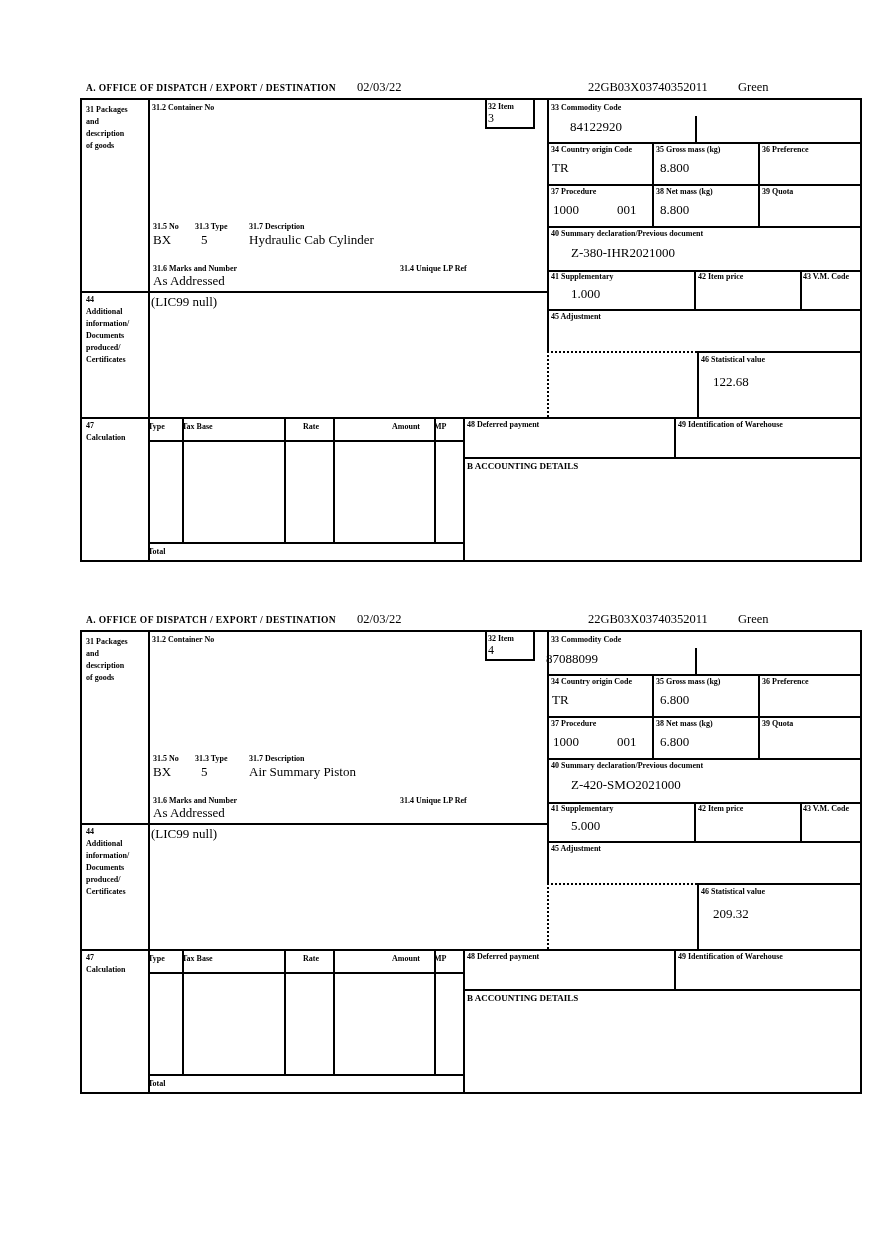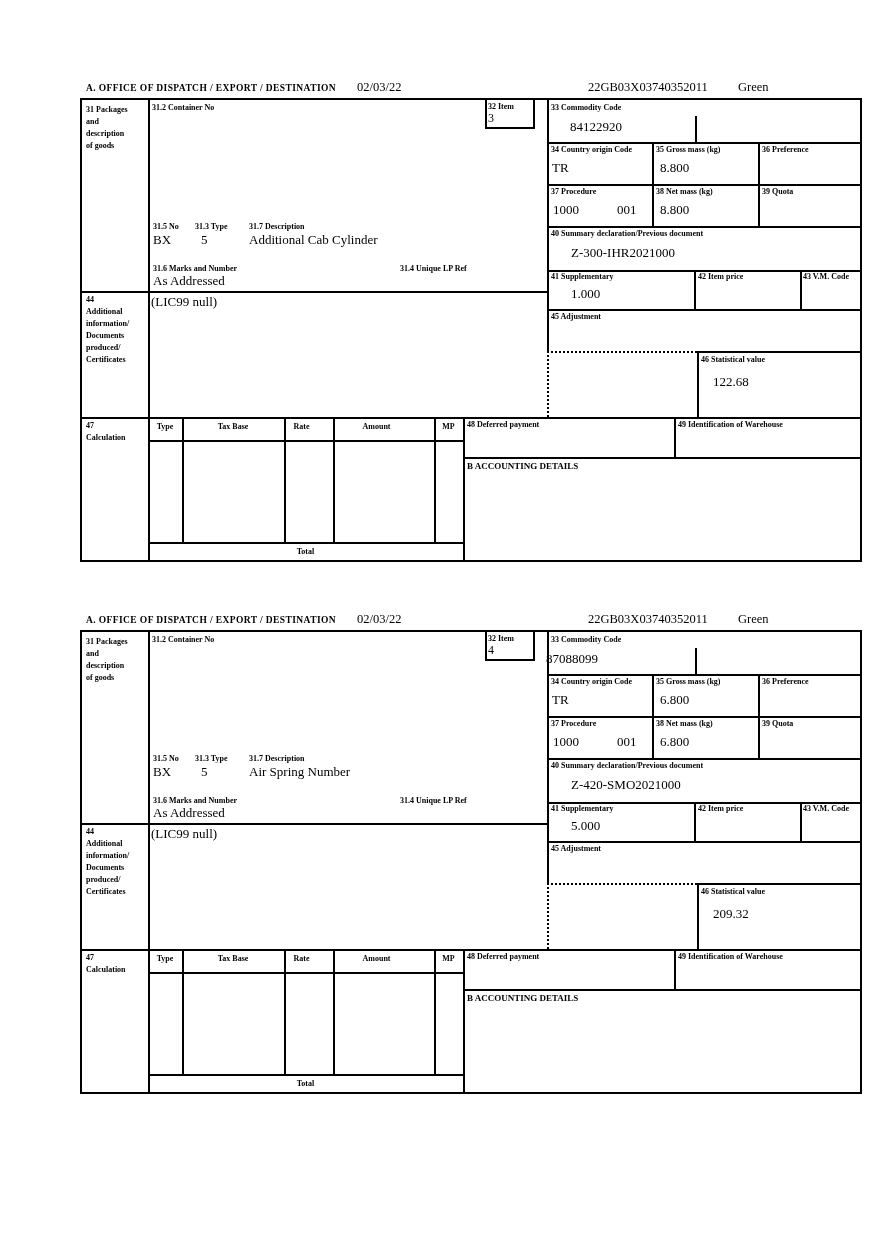--- a/index.html
+++ b/index.html
@@ -15,21 +15,21 @@
   .box { position:relative; width:782px; height:464px; border:2px solid #000; }
   .vl { position:absolute; width:2px; background:#000; }
   .hl { position:absolute; height:2px; background:#000; }
   .vd { position:absolute; width:0; border-left:2px dotted #000; }
   .hd { position:absolute; height:0; border-top:2px dotted #000; }
   .lbl { position:absolute; font-size:8px; font-weight:bold; white-space:nowrap; }
   .lbl-ml { position:absolute; font-size:8px; font-weight:bold; white-space:pre-line; line-height:1.5; width:62px; }
   .val { position:absolute; font-size:13px; white-space:nowrap; }
   .val-sm { position:absolute; font-size:12px; white-space:nowrap; }
   .lbl-b { position:absolute; font-size:9px; font-weight:bold; white-space:nowrap; }
-  .c { text-align:center; } .r { text-align:center; padding-right:14px; }
+  .c { } .r { text-align:right; padding-right:14px; }
 </style>
 </head>
 <body>
 
 <div class="block" style="top:76px">
   <div class="hdr">
     <span class="hdr-title" style="left:6px">A.  OFFICE OF DISPATCH / EXPORT / DESTINATION</span>
     <span class="hdr-val" style="left:277px">02/03/22</span>
     <span class="hdr-val" style="left:508px">22GB03X03740352011</span>
     <span class="hdr-val" style="left:658px">Green</span>
@@ -81,41 +81,41 @@
 Calculation</span>
 
     <span class="lbl" style="left:70px;top:3px">31.2 Container No</span>
     <span class="lbl" style="left:406px;top:2px">32 Item</span>
     <span class="val-sm" style="left:406px;top:11px">3</span>
     <span class="lbl" style="left:71px;top:122px">31.5 No</span>
     <span class="lbl" style="left:113px;top:122px">31.3 Type</span>
     <span class="lbl" style="left:167px;top:122px">31.7 Description</span>
     <span class="val" style="left:71px;top:132px">BX</span>
     <span class="val" style="left:119px;top:132px">5</span>
-    <span class="val" style="left:167px;top:132px">Additional Cab Cylinder</span>
+    <span class="val" style="left:167px;top:132px">Hydraulic Cab Cylinder</span>
     <span class="lbl" style="left:71px;top:164px">31.6 Marks and Number</span>
     <span class="val" style="left:71px;top:173px">As Addressed</span>
     <span class="lbl" style="left:318px;top:164px">31.4 Unique LP Ref</span>
     <span class="val" style="left:69px;top:194px">(LIC99 null)</span>
 
     <span class="lbl" style="left:469px;top:3px">33 Commodity Code</span>
     <span class="val" style="left:488px;top:19px">84122920</span>
     <span class="lbl" style="left:469px;top:45px">34 Country origin Code</span>
     <span class="val" style="left:470px;top:60px">TR</span>
     <span class="lbl" style="left:574px;top:45px">35 Gross mass (kg)</span>
     <span class="val" style="left:578px;top:60px">8.800</span>
     <span class="lbl" style="left:680px;top:45px">36 Preference</span>
     <span class="lbl" style="left:469px;top:87px">37 Procedure</span>
     <span class="val" style="left:471px;top:102px">1000</span>
     <span class="val" style="left:535px;top:102px">001</span>
     <span class="lbl" style="left:574px;top:87px">38 Net mass (kg)</span>
     <span class="val" style="left:578px;top:102px">8.800</span>
     <span class="lbl" style="left:680px;top:87px">39 Quota</span>
     <span class="lbl" style="left:469px;top:129px">40 Summary declaration/Previous document</span>
-    <span class="val" style="left:489px;top:145px">Z-300-IHR2021000</span>
+    <span class="val" style="left:489px;top:145px">Z-380-IHR2021000</span>
     <span class="lbl" style="left:469px;top:172px">41 Supplementary</span>
     <span class="val" style="left:489px;top:186px">1.000</span>
     <span class="lbl" style="left:616px;top:172px">42 Item price</span>
     <span class="lbl" style="left:721px;top:172px">43 V.M. Code</span>
     <span class="lbl" style="left:469px;top:212px">45 Adjustment</span>
     <span class="lbl" style="left:619px;top:255px">46 Statistical value</span>
     <span class="val" style="left:631px;top:274px">122.68</span>
 
     <span class="lbl c" style="left:66px;top:322px;width:34px">Type</span>
     <span class="lbl c" style="left:100px;top:322px;width:102px">Tax Base</span>
@@ -182,21 +182,21 @@
 Calculation</span>
 
     <span class="lbl" style="left:70px;top:3px">31.2 Container No</span>
     <span class="lbl" style="left:406px;top:2px">32 Item</span>
     <span class="val-sm" style="left:406px;top:11px">4</span>
     <span class="lbl" style="left:71px;top:122px">31.5 No</span>
     <span class="lbl" style="left:113px;top:122px">31.3 Type</span>
     <span class="lbl" style="left:167px;top:122px">31.7 Description</span>
     <span class="val" style="left:71px;top:132px">BX</span>
     <span class="val" style="left:119px;top:132px">5</span>
-    <span class="val" style="left:167px;top:132px">Air Spring Number</span>
+    <span class="val" style="left:167px;top:132px">Air Summary Piston</span>
     <span class="lbl" style="left:71px;top:164px">31.6 Marks and Number</span>
     <span class="val" style="left:71px;top:173px">As Addressed</span>
     <span class="lbl" style="left:318px;top:164px">31.4 Unique LP Ref</span>
     <span class="val" style="left:69px;top:194px">(LIC99 null)</span>
 
     <span class="lbl" style="left:469px;top:3px">33 Commodity Code</span>
     <span class="val" style="left:464px;top:19px">87088099</span>
     <span class="lbl" style="left:469px;top:45px">34 Country origin Code</span>
     <span class="val" style="left:470px;top:60px">TR</span>
     <span class="lbl" style="left:574px;top:45px">35 Gross mass (kg)</span>

